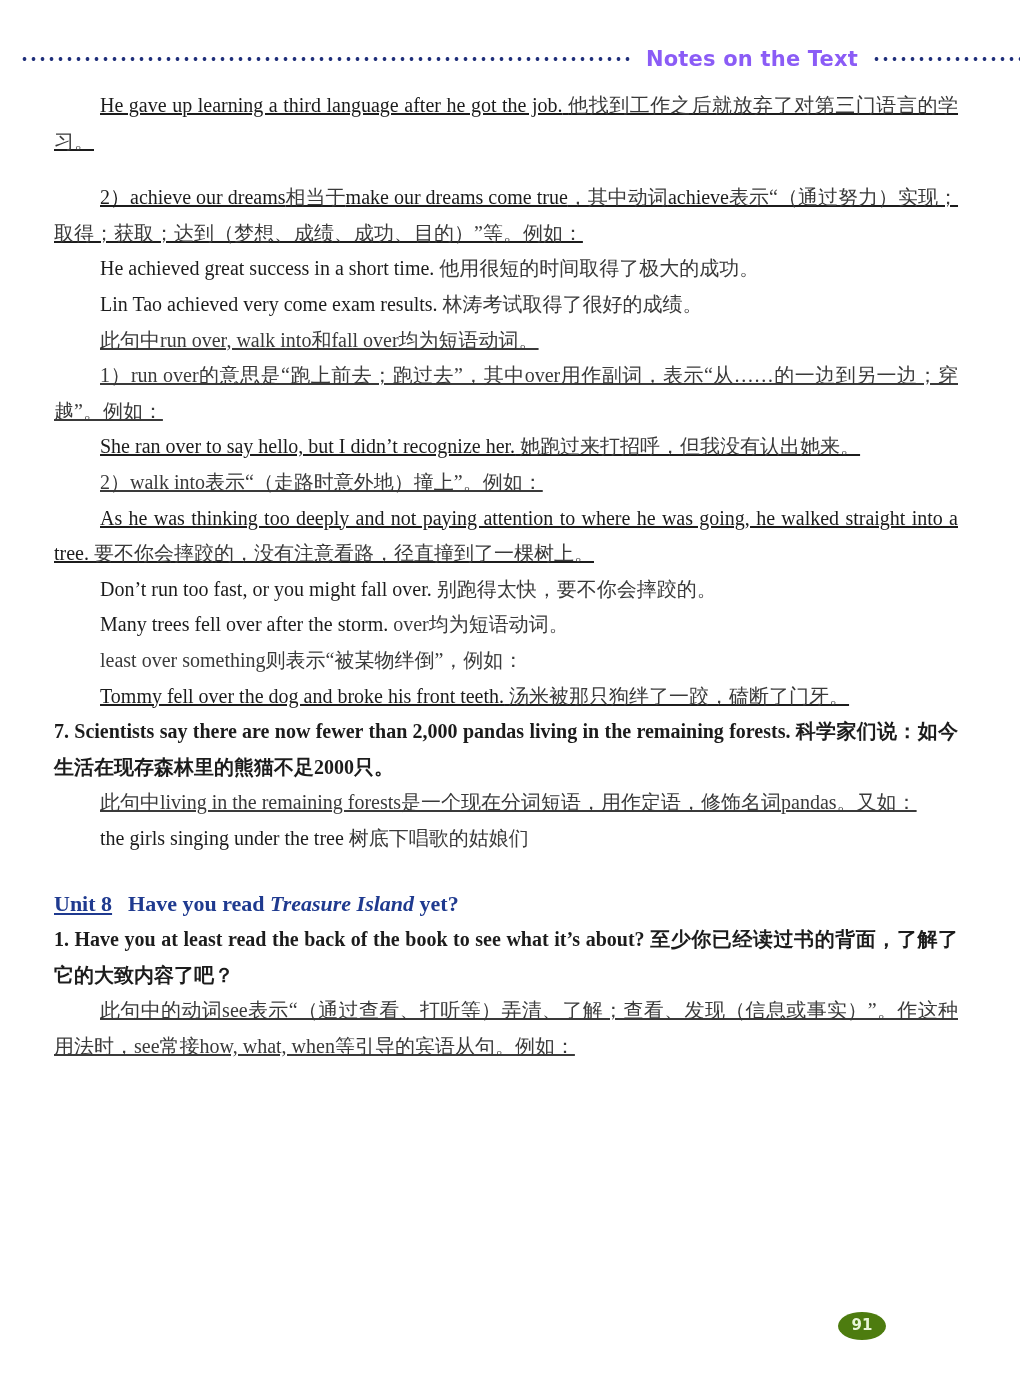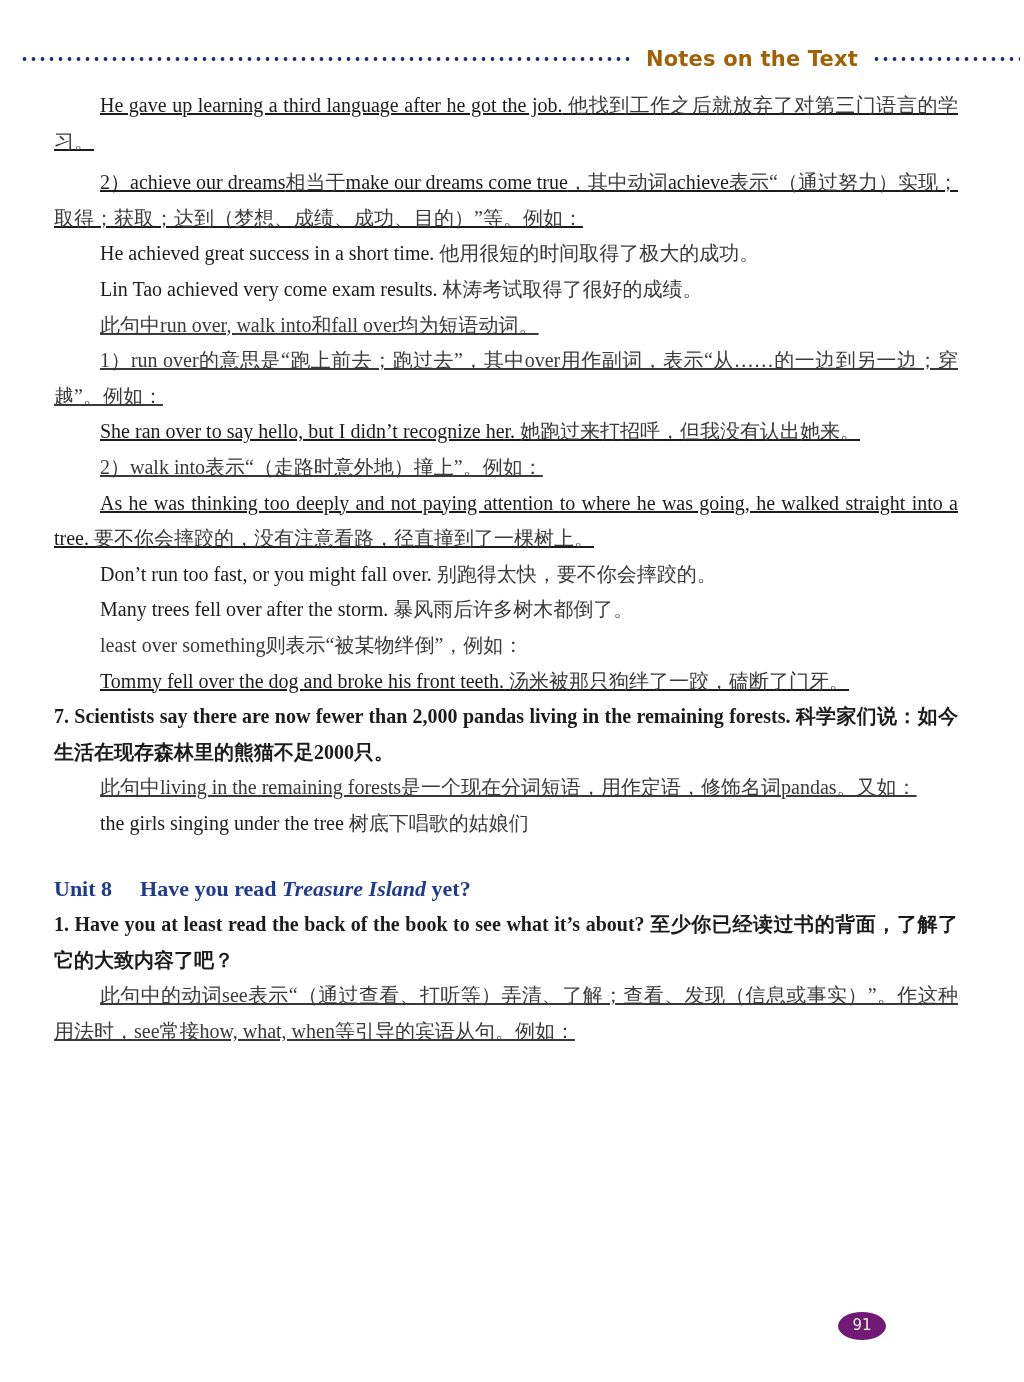--- a/index.html
+++ b/index.html
@@ -14,42 +14,42 @@
     }
     .dots {
       flex: 1; height: 6px;
       background-image: radial-gradient(circle, #1f2f7a 1.6px, transparent 2.2px);
       background-size: 9px 6px; background-repeat: repeat-x;
       background-position: left center;
     }
     .dots.right { flex: 0 0 148px; }
     .header-title {
       font-family: "DejaVu Sans", "Liberation Sans", sans-serif;
-      font-weight: bold; font-size: 21px; color: #a16207;
+      font-weight: bold; font-size: 21px; color: #8b5cf6;
       padding: 0 14px; letter-spacing: 0.2px; white-space: nowrap;
     }
     .content {
       position: absolute; left: 54px; top: 88px; width: 904px;
       font-size: 20px; line-height: 35.6px;
     }
     .p { margin: 0; text-align: justify; }
     .ind { text-indent: 46px; text-decoration: underline; }
     .ex { padding-left: 46px; }
     .bold { font-weight: bold; }
     .zh { color: #3a3a3a; }
     .zh-bold { font-weight: bold; color: #1c1c1c; }
     .unit {
       margin-top: 18px; color: #1f3a8f; font-weight: bold; font-size: 22px;
     }
-    .unit .num { margin-right: 28px; }
+    .unit .num { margin-right: 16px; text-decoration: underline; }
     .unit i { font-style: italic; }
     .footer-badge {
       position: absolute; left: 838px; top: 1312px; width: 48px; height: 28px;
-      border-radius: 50%; background: #701a75; color: #e8f6d8;
-      font-family: "DejaVu Sans", sans-serif; font-size: 15px; font-weight: normal;
+      border-radius: 50%; background: #4d7c0f; color: #e8f6d8;
+      font-family: "DejaVu Sans", sans-serif; font-size: 15px; font-weight: bold;
       text-align: center; line-height: 26px;
     }
     .watermark {
       position: absolute; left: 770px; top: 1378px;
       font-family: "DejaVu Sans", "Liberation Sans", sans-serif;
       font-size: 24px; color: #111111; white-space: nowrap;
       text-shadow: 1px 1px 0 #ffffff, -1px -1px 0 #ffffff, 2px 2px 2px rgba(0,0,0,0.35);
     }
   </style>
 </head>
@@ -61,21 +61,21 @@
   <div class="dots right"></div>
 </div>
 
 <div class="content">
 
   <p class="p ind">
     <span>He gave up learning a third language after he got the job.</span>
     <span class="zh">他找到工作之后就放弃了对第三门语言的学习。</span>
   </p>
 
-  <p class="p ind" style="margin-top:6px">
+  <p class="p ind" style="margin-top:21px">
     <span>2）achieve our dreams</span><span class="zh">相当于</span><span>make our dreams come true</span><span class="zh">，其中动词</span><span>achieve</span><span class="zh">表示“（通过努力）实现；取得；获取；达到（梦想、成绩、成功、目的）”等。例如：</span>
   </p>
 
   <p class="p ex">
     <span>He achieved great success in a short time.</span>
     <span class="zh">他用很短的时间取得了极大的成功。</span>
   </p>
   <p class="p ex">
     <span>Lin Tao achieved very come exam results.</span>
     <span class="zh">林涛考试取得了很好的成绩。</span>
@@ -91,21 +91,21 @@
   <p class="p ind">
     <span>As he was thinking too deeply and not paying attention to where he was going, he walked straight into a tree.</span>
     <span class="zh">要不你会摔跤的，没有注意看路，径直撞到了一棵树上。</span>
   </p>
   <p class="p ex">
     <span>Don’t run too fast, or you might fall over.</span>
     <span class="zh">别跑得太快，要不你会摔跤的。</span>
   </p>
   <p class="p ex">
     <span>Many trees fell over after the storm.</span>
-    <span class="zh">暴风雨后许多树木都倒了。</span>
+    <span class="zh">over均为短语动词。</span>
   </p>
   <p class="p ex zh">least over something则表示“被某物绊倒”，例如：</p>
   <p class="p ind">
     <span>Tommy fell over the dog and broke his front teeth.</span>
     <span class="zh">汤米被那只狗绊了一跤，磕断了门牙。</span>
   </p>
 
   <p class="p bold">
     <span>7.  Scientists say there are now fewer than 2,000 pandas living in the remaining forests.</span>
     <span class="zh-bold">科学家们说：如今生活在现存森林里的熊猫不足2000只。</span>

